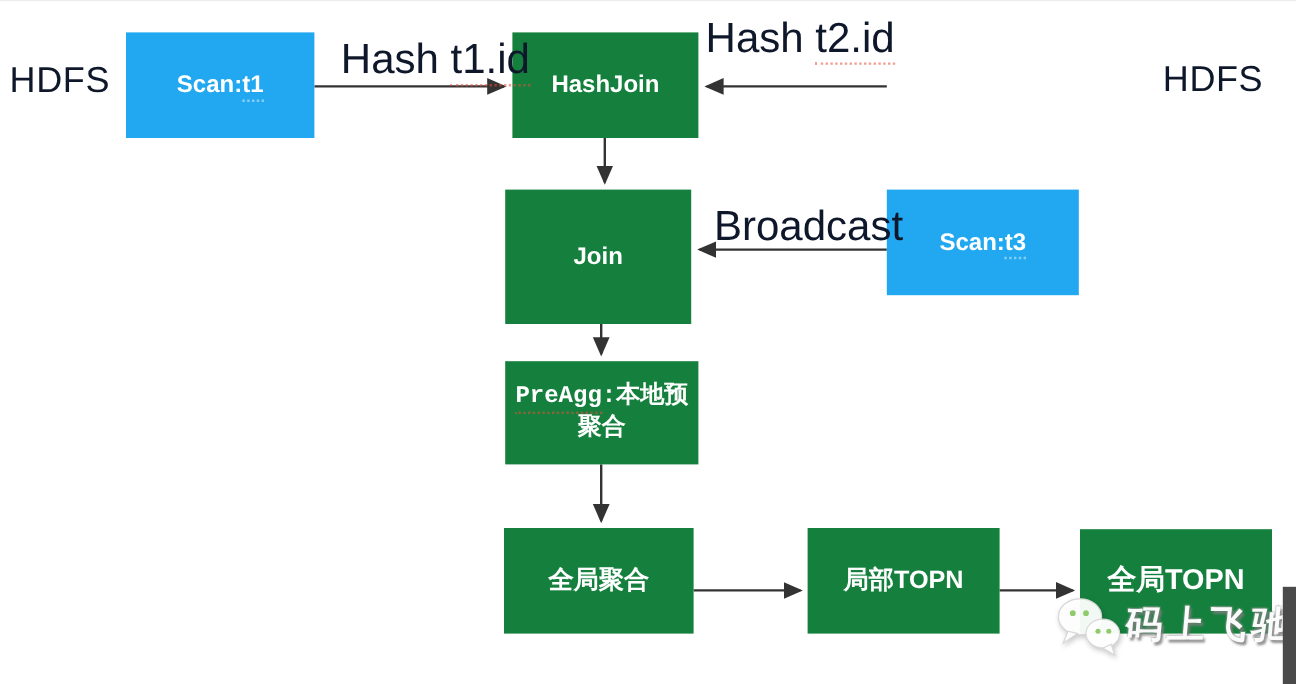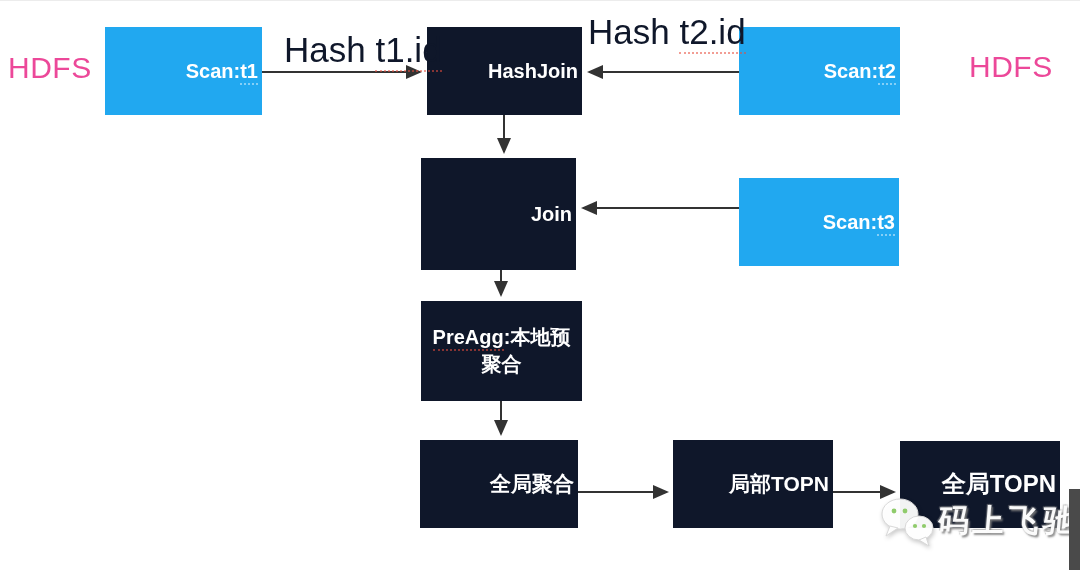--- a/index.html
+++ b/index.html
@@ -2,28 +2,28 @@
 <html><head>
 <meta charset="utf-8">
 <style>
   html,body{margin:0;padding:0;background:#ffffff;}
   #canvas{
     position:relative;width:1080px;height:570px;background:#ffffff;overflow:hidden;
     font-family:"Liberation Sans","DejaVu Sans",sans-serif;
   }
   .top-line{position:absolute;left:0;top:0;width:1080px;height:1px;background:#ececec;}
   .node{
-    position:absolute;display:flex;align-items:center;justify-content:flex-end;
+    position:absolute;display:flex;align-items:center;justify-content:center;
     color:#ffffff;font-weight:bold;font-size:20px;text-align:center;
     word-break:break-all;line-height:1.35;padding:0 4px;box-sizing:border-box;
   }
   .scan{background:#21a8f0;}
-  .op{background:#0f172a;}
+  .op{background:#15803d;}
   .hdfs{
-    position:absolute;font-size:30px;color:#ec4899;letter-spacing:0.5px;
+    position:absolute;font-size:30px;color:#0f172a;letter-spacing:0.5px;
   }
   .edge-label{
     position:absolute;font-size:35px;color:#0f172a;white-space:nowrap;
   }
   .squiggle-red{border-bottom:2px dotted rgba(231,76,60,0.55);padding-bottom:1px;}
   .squiggle-white{border-bottom:2px dotted rgba(255,255,255,0.45);padding-bottom:1px;}
   #edges{position:absolute;left:0;top:0;width:1080px;height:570px;pointer-events:none;}
   .watermark{position:absolute;left:878px;top:492px;width:200px;height:62px;}
   .wm-text{
     position:absolute;left:60px;top:8px;font-size:31px;font-weight:bold;white-space:nowrap;
@@ -59,35 +59,33 @@
 
   <div class="hdfs" style="left:8px;top:51px;">HDFS</div>
   <div class="hdfs" style="left:969px;top:50px;">HDFS</div>
 
   <div class="node scan" style="left:105px;top:27px;width:157px;height:88px;">
     <span><span>Scan:</span><span class="squiggle-white">t1</span></span>
   </div>
   <div class="node op" style="left:427px;top:27px;width:155px;height:88px;">
     <span>HashJoin</span>
   </div>
-  <div class="node scan" style="left:739px;top:27px;width:161px;height:88px;">
-    <span><span>Scan:</span><span class="squiggle-white">t2</span></span>
-  </div>
 
   <div class="edge-label" style="left:284px;top:30px;"><span>Hash </span><span class="squiggle-red">t1.id</span></div>
   <div class="edge-label" style="left:588px;top:12px;"><span>Hash </span><span class="squiggle-red">t2.id</span></div>
 
   <div class="node op" style="left:421px;top:158px;width:155px;height:112px;">
     <span>Join</span>
   </div>
-  <div class="node scan" style="left:739px;top:158px;width:160px;height:88px;margin-top:20px;">
+  <div class="node scan" style="left:739px;top:158px;width:160px;height:88px;">
     <span><span>Scan:</span><span class="squiggle-white">t3</span></span>
   </div>
+  <div class="edge-label" style="left:595px;top:169px;">Broadcast</div>
 
-  <div class="node op" style="left:421px;top:301px;width:161px;height:100px;">
+  <div class="node op" style="left:421px;top:301px;width:161px;height:86px;font-family:Liberation Mono, monospace;">
     <span><span class="squiggle-red">PreAgg</span><span>:本地预聚合</span></span>
   </div>
 
   <div class="node op" style="left:420px;top:440px;width:158px;height:88px;font-size:21px;">
     <span>全局聚合</span>
   </div>
   <div class="node op" style="left:673px;top:440px;width:160px;height:88px;font-size:21px;">
     <span>局部TOPN</span>
   </div>
   <div class="node op" style="left:900px;top:441px;width:160px;height:87px;font-size:24px;">

